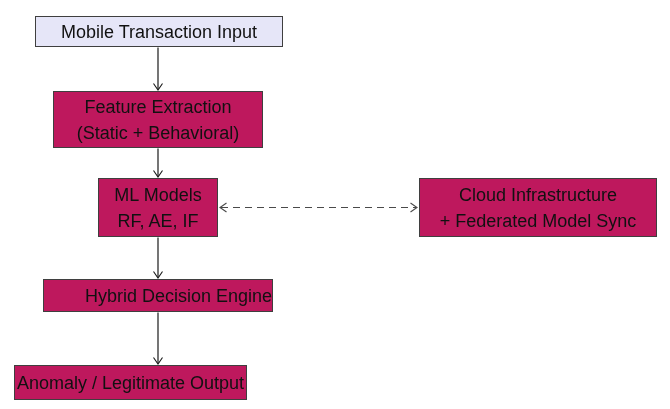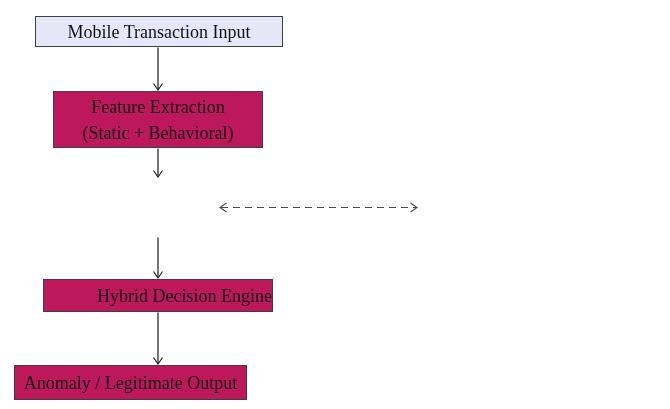--- a/index.html
+++ b/index.html
@@ -1,21 +1,21 @@
 <!DOCTYPE html>
 <html><head>
 <meta charset="utf-8">
 <style>
   html,body{margin:0;padding:0;background:#ffffff;}
   .canvas{
     position:relative;
     width:670px;
     height:409px;
     background:#ffffff;
-    font-family:Liberation Serif, serif;
+    font-family:Liberation Sans, sans-serif;
     overflow:hidden;
   }
   .arrow-layer{
     position:absolute;
     left:0;top:0;
     width:670px;height:409px;
     pointer-events:none;
   }
   .node{
     position:absolute;
@@ -79,21 +79,29 @@
 
   <div class="node node-input" style="background-color: rgb(230, 230, 248);">
     <span>Mobile Transaction Input</span>
   </div>
 
   <div class="node node-feature">
     <span>Feature Extraction</span>
     <span>(Static + Behavioral)</span>
   </div>
 
+  <div class="node node-ml">
+    <span>ML Models</span>
+    <span>RF, AE, IF</span>
+  </div>
 
+  <div class="node node-cloud">
+    <span>Cloud Infrastructure</span>
+    <span>+ Federated Model Sync</span>
+  </div>
 
   <div class="node node-engine">
     <span>Hybrid Decision Engine</span>
   </div>
 
   <div class="node node-output">
     <span>Anomaly / Legitimate Output</span>
   </div>
 
 </div>

